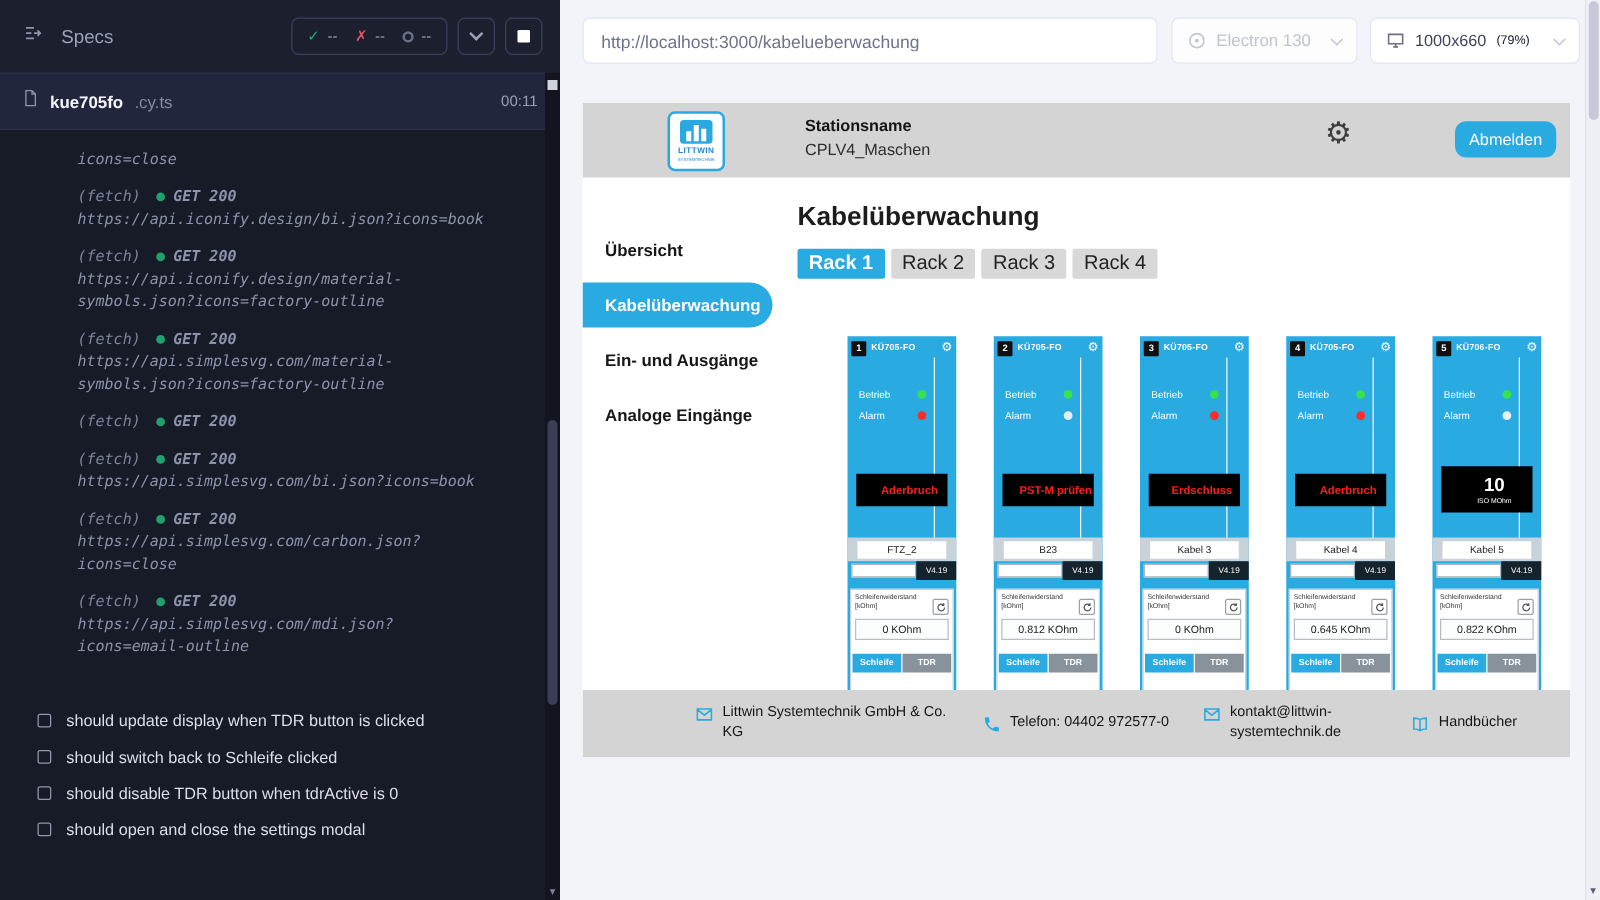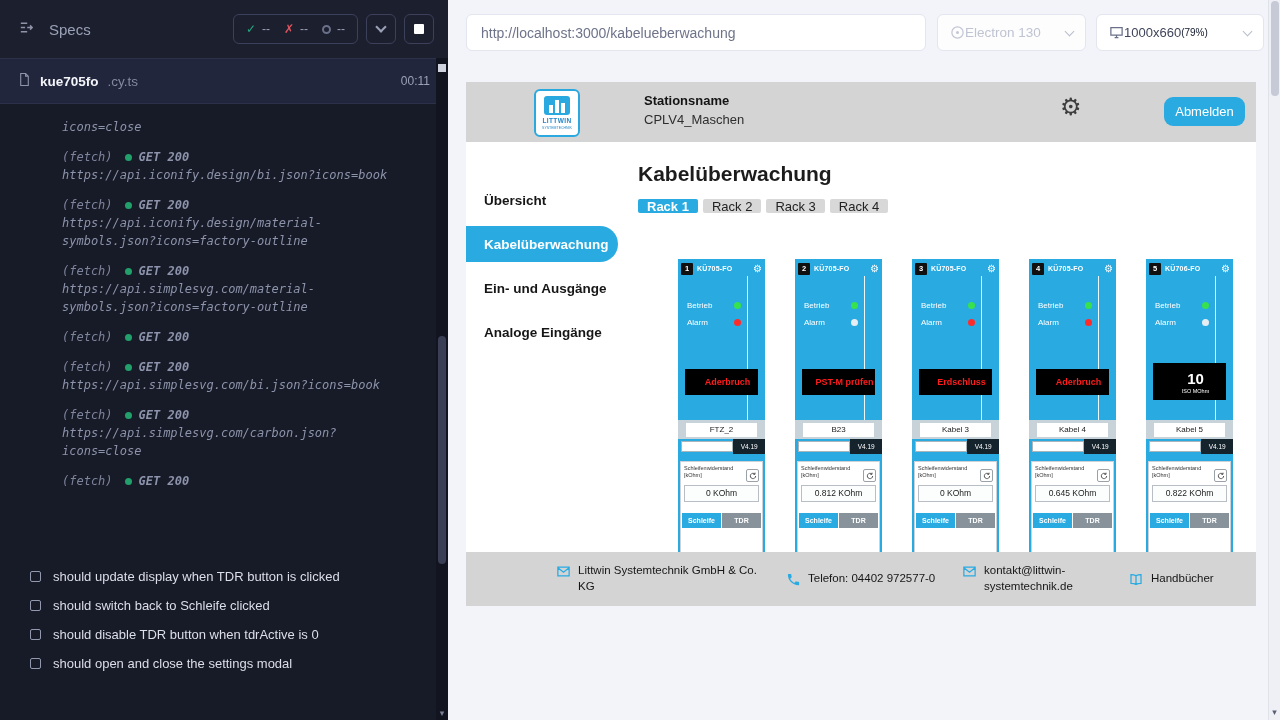--- a/index.html
+++ b/index.html
@@ -41,21 +41,21 @@
   .rep-scroll-top { position: absolute; top: 6px; left: 2px; width: 8px; height: 8px; background: #cfd3df; }
   .rep-thumb { position: absolute; top: 278px; left: 2px; width: 8px; height: 228px; background: #3b3f55; border-radius: 4px; }
   .rep-scroll-arrow { position: absolute; bottom: 2px; width: 100%; text-align: center; color: #7b8097; font-size: 9px; }
 
   
   .chrome { position: absolute; left: 448px; top: 0; width: 820px; height: 720px; background: #f3f4f9; }
   .url-bar { position: absolute; left: 18px; top: 14px; width: 460px; height: 37px; background: #fff;
              border: 1px solid #e3e5ef; border-radius: 6px; padding: 0 14px; font-size: 14px; color: #6e7389;
              font-family: "Liberation Sans", sans-serif; outline: none; }
   .sel { position: absolute; top: 14px; height: 37px; background: #fff; border: 1px solid #e3e5ef; border-radius: 6px;
-         display: flex; align-items: center; padding: 0 12px; cursor: pointer; }
+         display: flex; align-items: center; padding: 0 12px; gap: 8px; cursor: pointer; }
   .sel-browser { left: 489px; width: 149px; color: #bfc3d2; font-size: 13.5px; background: #fdfdfe; }
   .sel-view { left: 648px; width: 168px; font-size: 13px; color: #3f4459; }
   .zoom { color: #0f172a; font-size: 10px; }
   .chev-sm { width: 7px; height: 7px; border-right: 1.6px solid #b9bdcc; border-bottom: 1.6px solid #b9bdcc;
              transform: rotate(45deg); margin-left: auto; margin-top: -3px; }
 
   
   .aut { position: absolute; left: 18px; top: 82px; width: 790px; height: 524px; background: #fff; overflow: hidden; }
   .app-header { position: relative; height: 60px; background: #d4d4d4; }
   .logo { position: absolute; left: 68px; top: 7px; width: 46px; height: 48px; background: #fff;
@@ -75,21 +75,21 @@
             border: none; border-radius: 9px; font-size: 13px; cursor: pointer; font-family: inherit; }
   .app-body { display: flex; height: 464px; }
   .sidebar { width: 172px; padding-top: 36px; flex: none; }
   .side-item { height: 44px; display: flex; align-items: center; padding-left: 18px; font-size: 13.5px;
                font-weight: 600; color: #161616; cursor: pointer; }
   .side-item.active { background: #29abe2; color: #fff; border-radius: 0 18px 18px 0; width: 152px; height: 36px;
                       margin: 4px 0; font-weight: bold; }
   .content { flex: 1; position: relative; }
   .main-title { font-size: 21px; font-weight: 600; color: #1c1c1c; margin-top: 20px; }
   .tabs { display: flex; gap: 5px; margin-top: 13px; }
-  .tab { border: none; padding: 0 9px; height: 14px; font-size: 13px; background: #d8d8d8; color: #222;
+  .tab { border: none; padding: 0 9px; height: 24px; font-size: 16px; background: #d8d8d8; color: #222;
          cursor: pointer; border-radius: 2px; font-family: inherit; }
   .tab.active { background: #29abe2; color: #fff; font-weight: bold; }
   .cards { display: flex; gap: 30px; margin: 46px 0 0 40px; }
   .card { position: relative; width: 87px; height: 330px; background: #29abe2; flex: none; }
   .card-head { display: flex; align-items: center; padding: 2px 3px 0 3px; height: 17px; }
   .card-num { width: 12px; height: 12px; background: #101010; color: #fff; font-size: 7.5px; font-weight: bold;
               display: flex; align-items: center; justify-content: center; border-radius: 1px; }
   .card-model { margin-left: 4px; color: #fff; font-size: 7px; font-weight: bold; letter-spacing: .2px; }
   .card-gear { margin-left: auto; color: #fff; font-size: 10px; line-height: 1; cursor: pointer; background: none; border: none; }
   .card-divider { position: absolute; top: 17px; right: 17px; width: 1px; height: 145px; background: rgba(255,255,255,.9); }
@@ -235,20 +235,21 @@
             <span class="log-name">(fetch)</span><span class="log-dot"></span><span class="log-status">GET 200</span>
           </div>
           <div class="log-url">https://api.simplesvg.com/carbon.json?icons=close</div>
 
         </div>
 
         <div class="log-entry">
           <div class="log-line">
             <span class="log-name">(fetch)</span><span class="log-dot"></span><span class="log-status">GET 200</span>
           </div>
+          <div class="log-url">https://api.simplesvg.com/mdi.json?icons=email-outline</div>
 
         </div>
       </div>
     <div class="tests">
 
         <div class="test-row">
           <span class="test-box"></span>
           <span>should update display when TDR button is clicked</span>
         </div>
 

